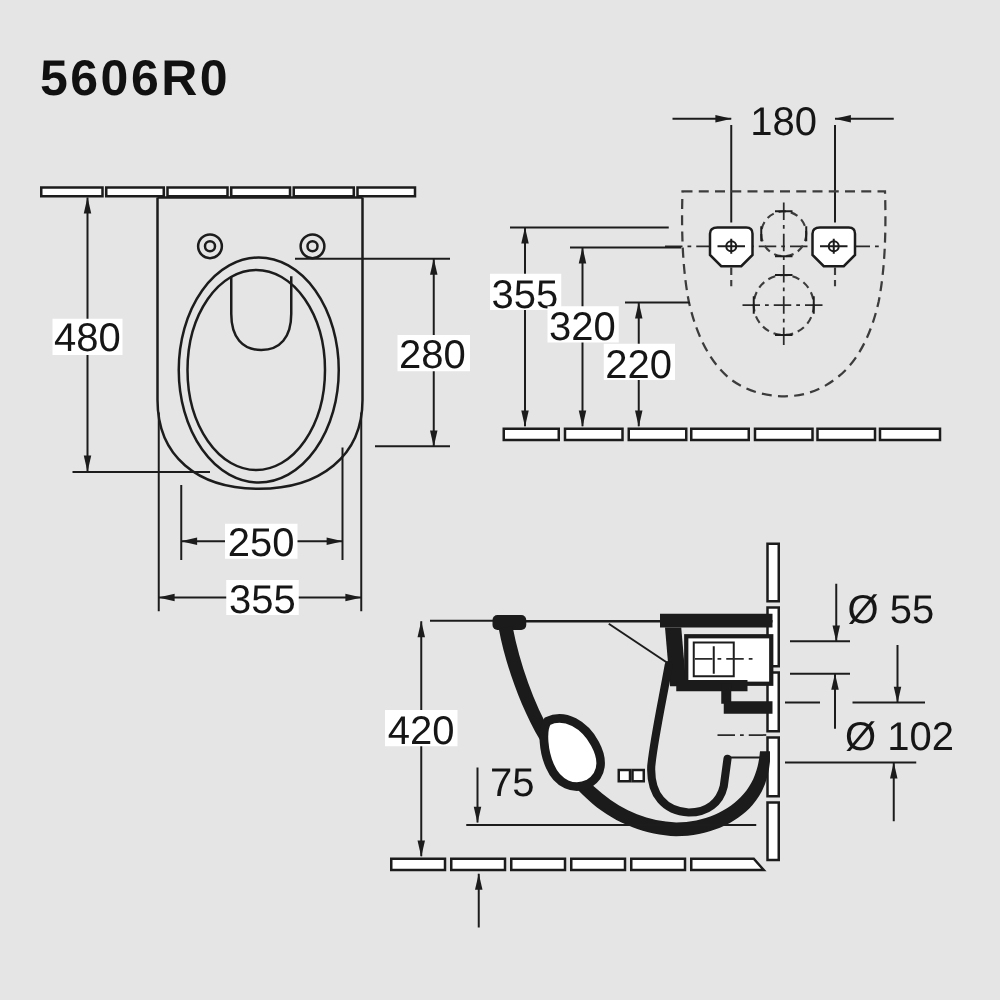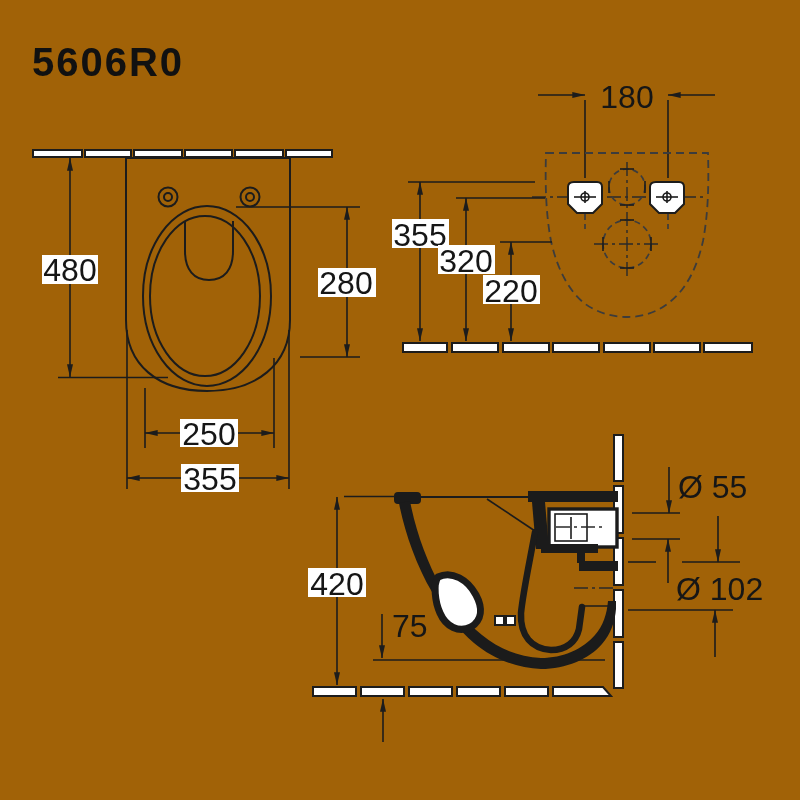--- a/index.html
+++ b/index.html
@@ -1,16 +1,16 @@
 <!DOCTYPE html>
 <html><head>
 <meta charset="utf-8">
 <style>
   html,body{margin:0;padding:0;background:#fff;}
-  .sheet{position:relative;width:800px;height:800px;background:#a16207;overflow:hidden;
+  .sheet{position:relative;width:800px;height:800px;background:#e5e5e5;overflow:hidden;
          font-family:"Liberation Sans", sans-serif;}
   svg{position:absolute;left:0;top:0;}
   .ln   {stroke:#1c1c1c;stroke-width:2;fill:none;}
   .lnw  {stroke:#1c1c1c;stroke-width:2;fill:#ffffff;}
   .thin {stroke:#1c1c1c;stroke-width:1.6;fill:none;}
   .dash {stroke:#3c3c3c;stroke-width:1.8;fill:none;stroke-dasharray:8 5;}
   .cdash{stroke:#3c3c3c;stroke-width:1.7;fill:none;stroke-dasharray:6 4;}
   .cline{stroke:#2a2a2a;stroke-width:1.4;fill:none;stroke-dasharray:14 4 3 4;}
   .solid{fill:#1b1b1b;stroke:none;}
   .band {stroke:#1b1b1b;stroke-width:6.5;fill:none;stroke-linecap:round;}

